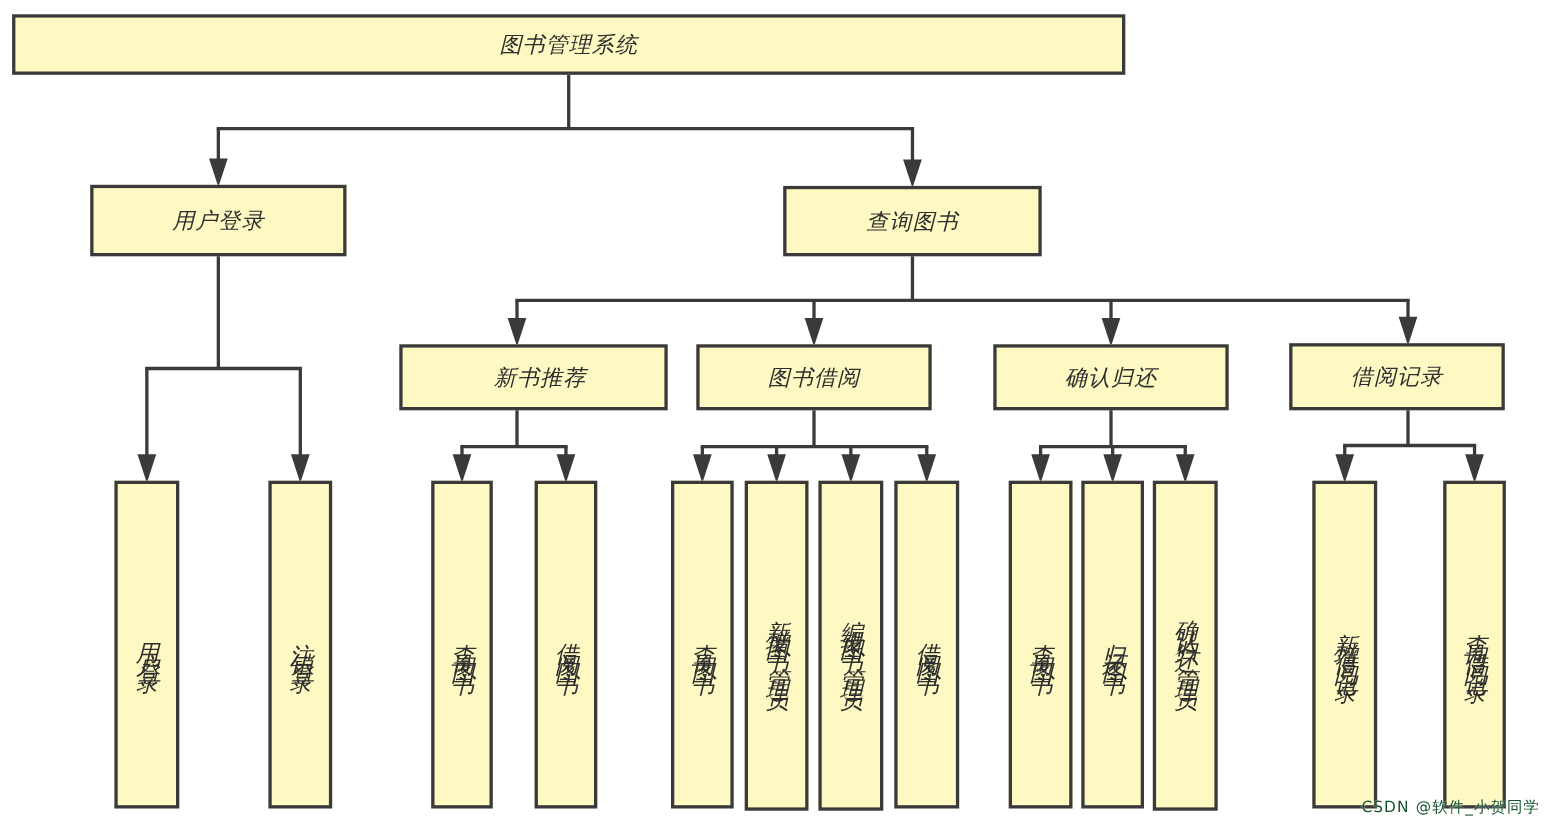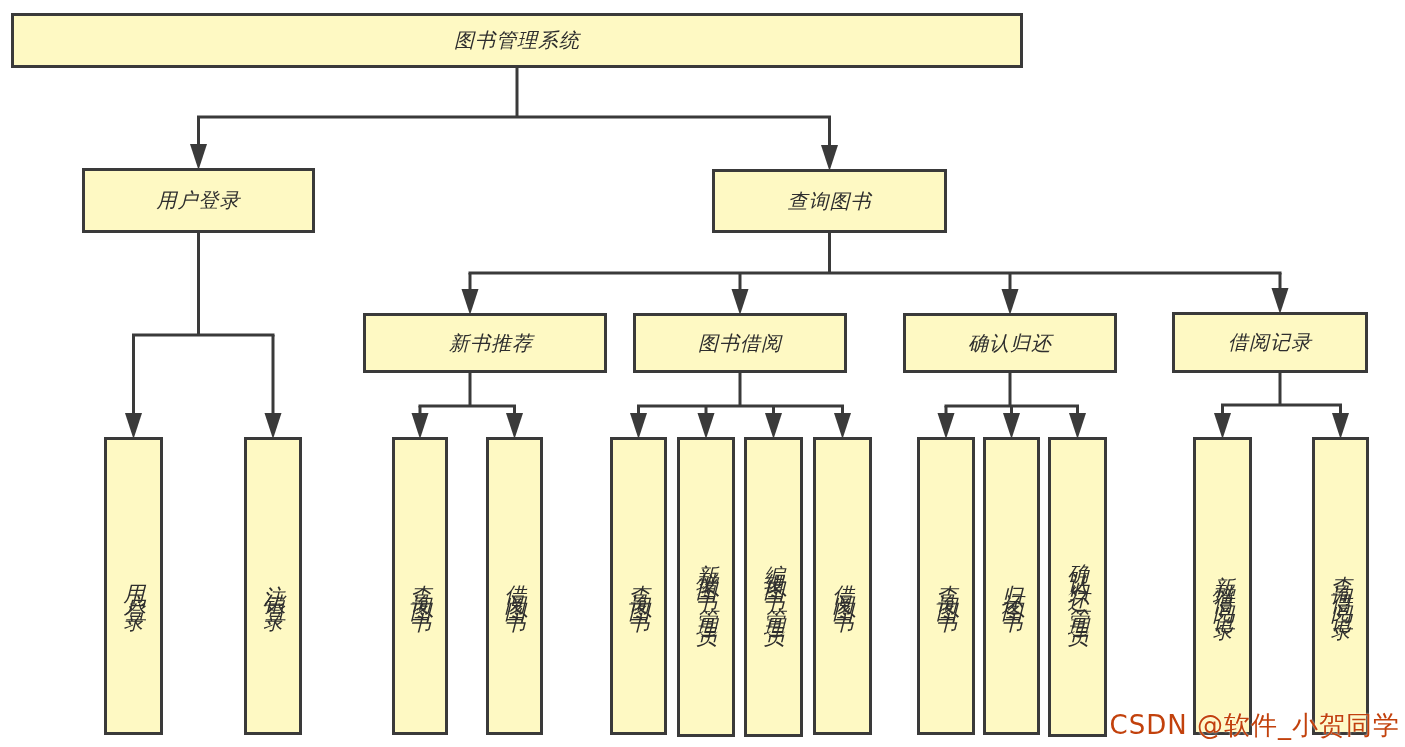--- a/index.html
+++ b/index.html
@@ -44,22 +44,22 @@
     font-size: 21px;
     letter-spacing: 9px;
     line-height: 1;
     white-space: nowrap;
   }
   .watermark {
     position: absolute;
     right: 5px;
     bottom: 4px;
     z-index: 3;
-    color: #c2410c;
-    font-size: 26px;
+    color: #14532d;
+    font-size: 14px;
     letter-spacing: 1px;
     text-shadow: 0 0 2px #ffffff;
   }
 </style>
 </head>
 <body>
 
 <div id="stage">
   <svg class="connectors" width="1405" height="747" viewBox="0 0 1405 747">
       <line x1="517" y1="67" x2="517" y2="117" stroke="#3a3a3a" stroke-width="3"></line>

